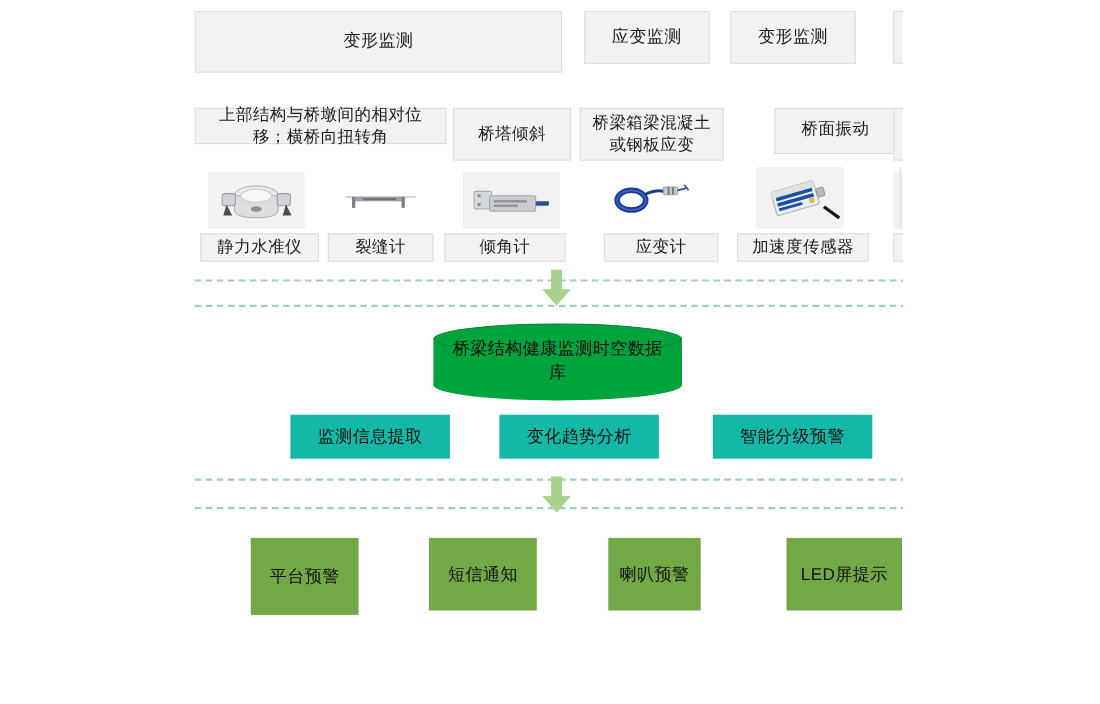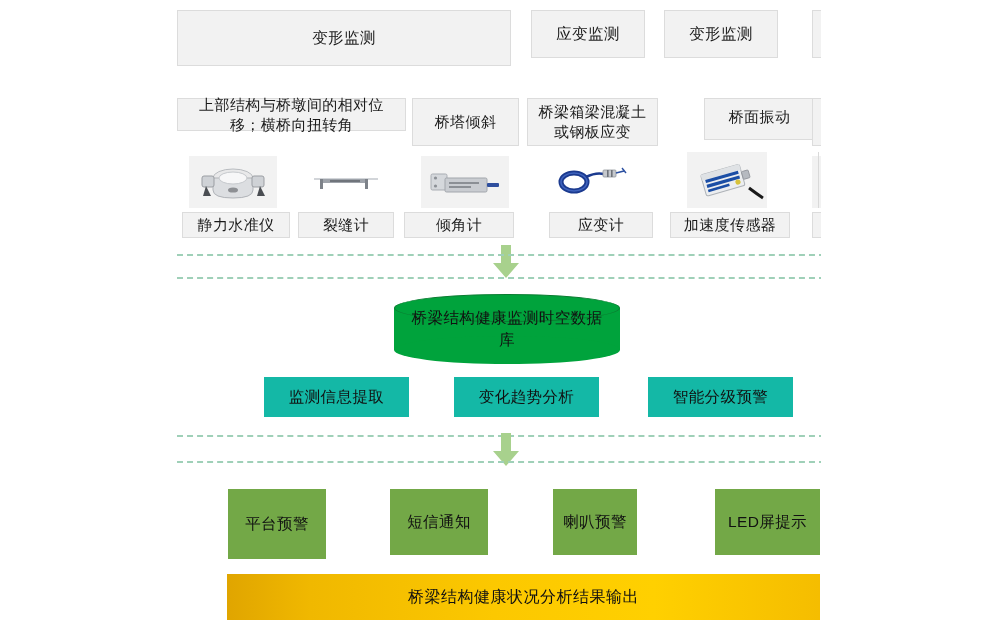--- a/index.html
+++ b/index.html
@@ -244,16 +244,15 @@
   <div class="dash" style="left:177px;top:461px;width:648px;"></div>
 
   <div class="olivebox" style="left:228px;top:489px;width:98px;height:70px;">平台预警</div>
 
   <div class="olivebox" style="left:390px;top:489px;width:98px;height:66px;">短信通知</div>
 
   <div class="olivebox" style="left:553px;top:489px;width:84px;height:66px;">喇叭预警</div>
 
   <div class="olivebox" style="left:715px;top:489px;width:105px;height:66px;">LED屏提示</div>
 
-  <div class="yellowbar" style="left:227px;top:574px;width:593px;height:46px;">桥梁结构健康状况分析结果输出</div>
 
  </div>
 </div>
 
 </body></html>

